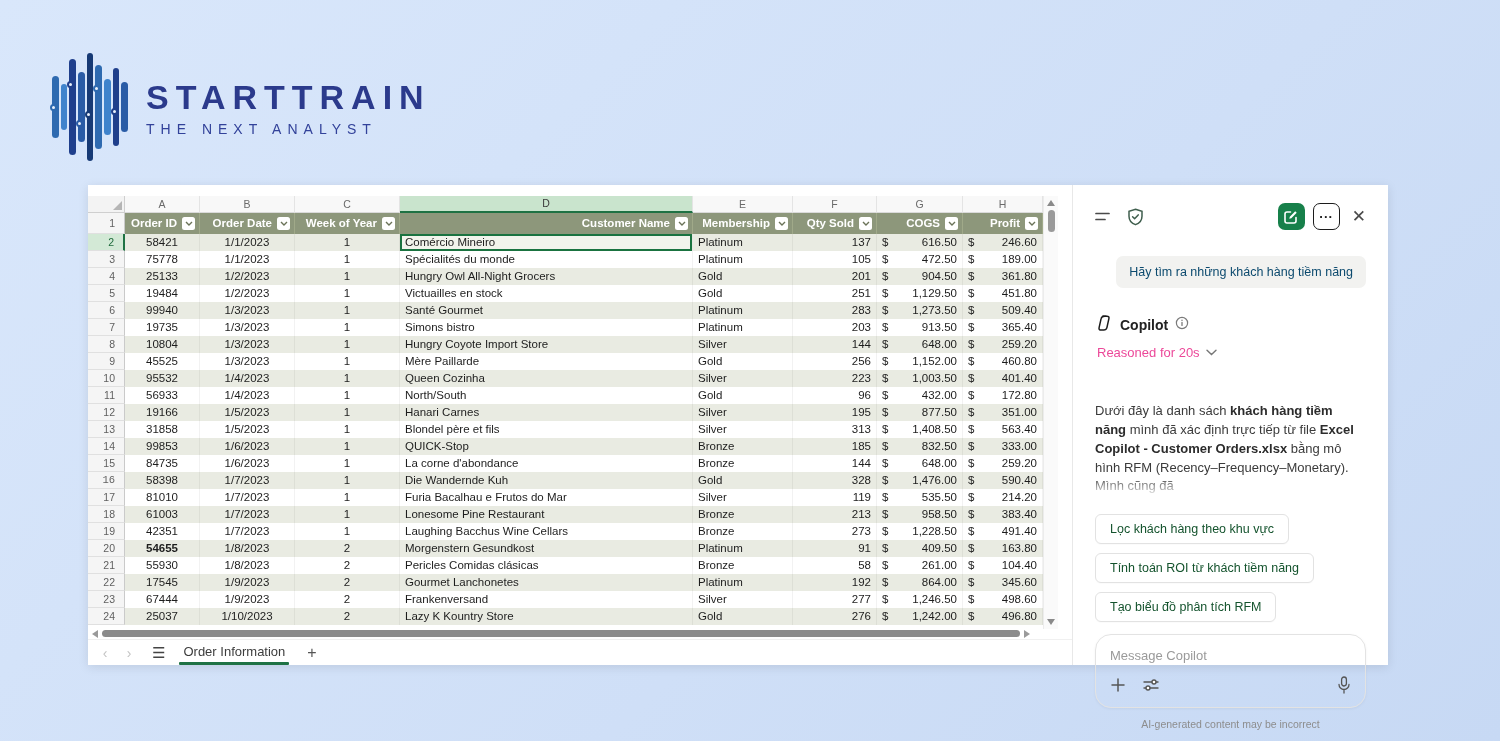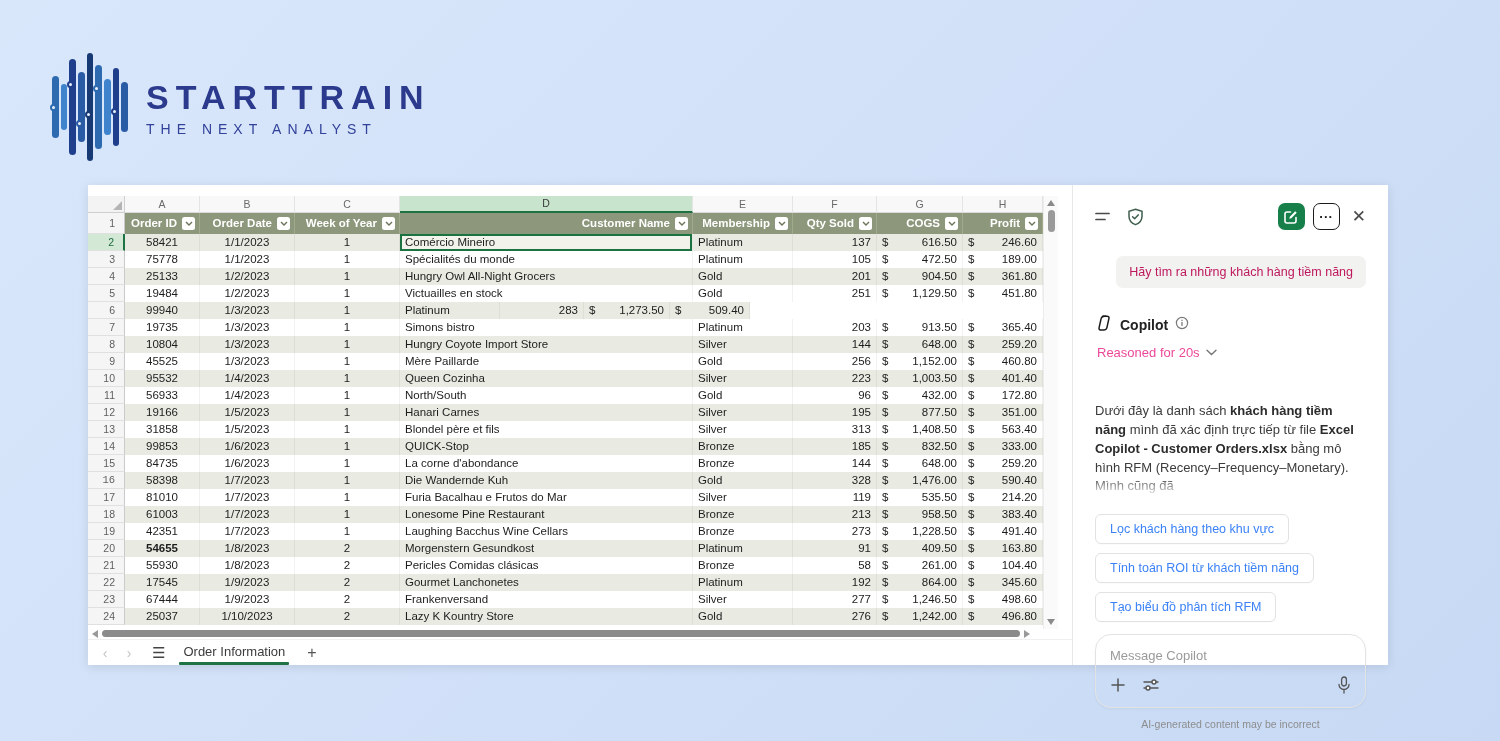--- a/index.html
+++ b/index.html
@@ -81,35 +81,35 @@
   .ph-left { display:flex; align-items:center; gap:14px; }
   .ph-right { margin-left:auto; display:flex; align-items:center; gap:8px; }
   .icon-btn { background:none; border:none; cursor:pointer; display:flex; align-items:center; justify-content:center; padding:0; }
   .compose-btn { width:27px; height:27px; border-radius:7px; background:#17804a; border:none; cursor:pointer;
     display:flex; align-items:center; justify-content:center; }
   .more-btn { width:27px; height:27px; border-radius:7px; background:#fff; border:1.6px solid #1c1c1c; cursor:pointer;
     font-size:13px; color:#1c1c1c; letter-spacing:1px; display:flex; align-items:center; justify-content:center; padding-bottom:6px; font-weight:bold; }
   .close-btn { background:none; border:none; font-size:17px; color:#4a4a4a; cursor:pointer; margin-left:4px; }
 
   .user-bubble { margin:26px 0 0 auto; max-width:250px; background:#f2f2f0; border-radius:7px;
-    padding:9px 13px; font-size:12.5px; color:#be185d; }
+    padding:9px 13px; font-size:12.5px; color:#0c4a6e; }
 
   .bot-row { display:flex; align-items:center; gap:7px; margin-top:26px; }
   .bot-name { font-size:14px; font-weight:bold; color:#222; }
   .reasoned-row { display:flex; align-items:center; gap:6px; margin:9px 0 0 2px; cursor:pointer; }
   .reasoned-text { font-size:13px; color:#ec4899; }
 
   .bot-response { position:relative; margin-top:42px; font-size:13px; line-height:1.45; color:#3b3b3b; }
   .bot-response b { font-weight:bold; color:#2c2c2c; }
   .fade-overlay { position:absolute; left:0; right:0; bottom:-2px; height:22px;
     background:linear-gradient(to bottom, rgba(255,255,255,0) 0%, rgba(255,255,255,.9) 90%); pointer-events:none; }
 
   .suggestions { margin-top:18px; display:flex; flex-direction:column; align-items:flex-start; gap:9px; }
   .pill { background:#fff; border:1px solid #e2e2e2; border-radius:6px; padding:7px 14px;
-    font-size:12.5px; color:#3b82f6; cursor:pointer; box-shadow:0 1px 1px rgba(0,0,0,.02); }
+    font-size:12.5px; color:#14532d; cursor:pointer; box-shadow:0 1px 1px rgba(0,0,0,.02); }
 
   .input-box { margin-top:12px; border:1px solid #e3e3e3; border-radius:16px; padding:11px 14px 9px;
     box-shadow:0 1px 3px rgba(0,0,0,.05); }
   .input-field { border:none; outline:none; width:100%; font-size:13px; color:#333; font-family:"Liberation Sans",sans-serif; }
   .input-field::placeholder { color:#9a9a9a; }
   .input-icons { display:flex; align-items:center; gap:16px; margin-top:12px; }
   .mic-wrap { margin-left:auto; }
 
   .disclaimer { text-align:center; font-size:10.5px; color:#8d8d8d; margin-top:10px; }
 </style>
@@ -298,20 +298,21 @@
             <div class="cell acct" style="width: 80px;">
               <span>$</span>
               <span>451.80</span>
             </div>
           </div>
           <div class="data-row band">
             <div class="gutter" style="width: 37px;">6</div>
             <div class="cell al-c" style="width: 75px;">99940</div>
             <div class="cell al-c" style="width: 95px;">1/3/2023</div>
             <div class="cell al-c" style="width: 105px;">1</div>
+            <div class="cell al-l" style="width: 293px;">Santé Gourmet</div>
             <div class="cell al-l" style="width: 100px;">Platinum</div>
             <div class="cell al-r" style="width: 84px;">283</div>
             <div class="cell acct" style="width: 86px;">
               <span>$</span>
               <span>1,273.50</span>
             </div>
             <div class="cell acct" style="width: 80px;">
               <span>$</span>
               <span>509.40</span>
             </div>

